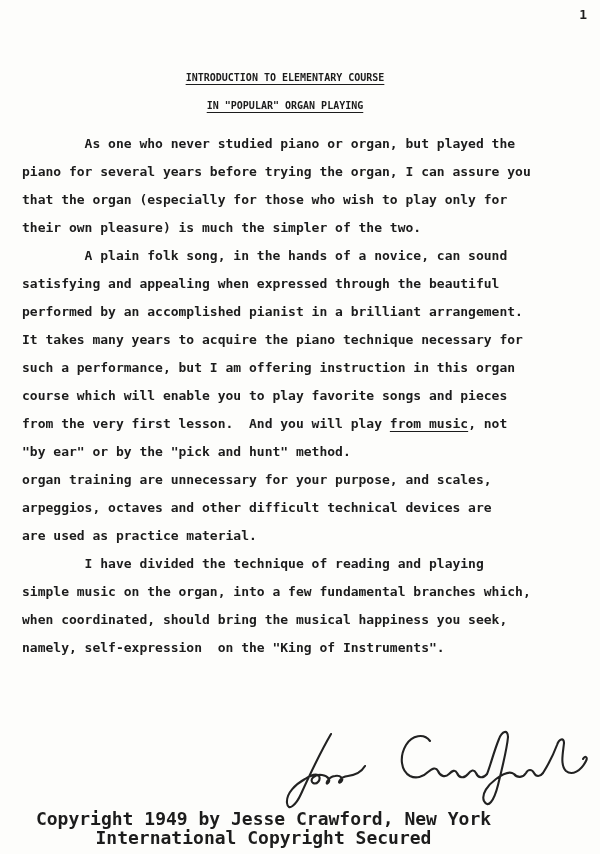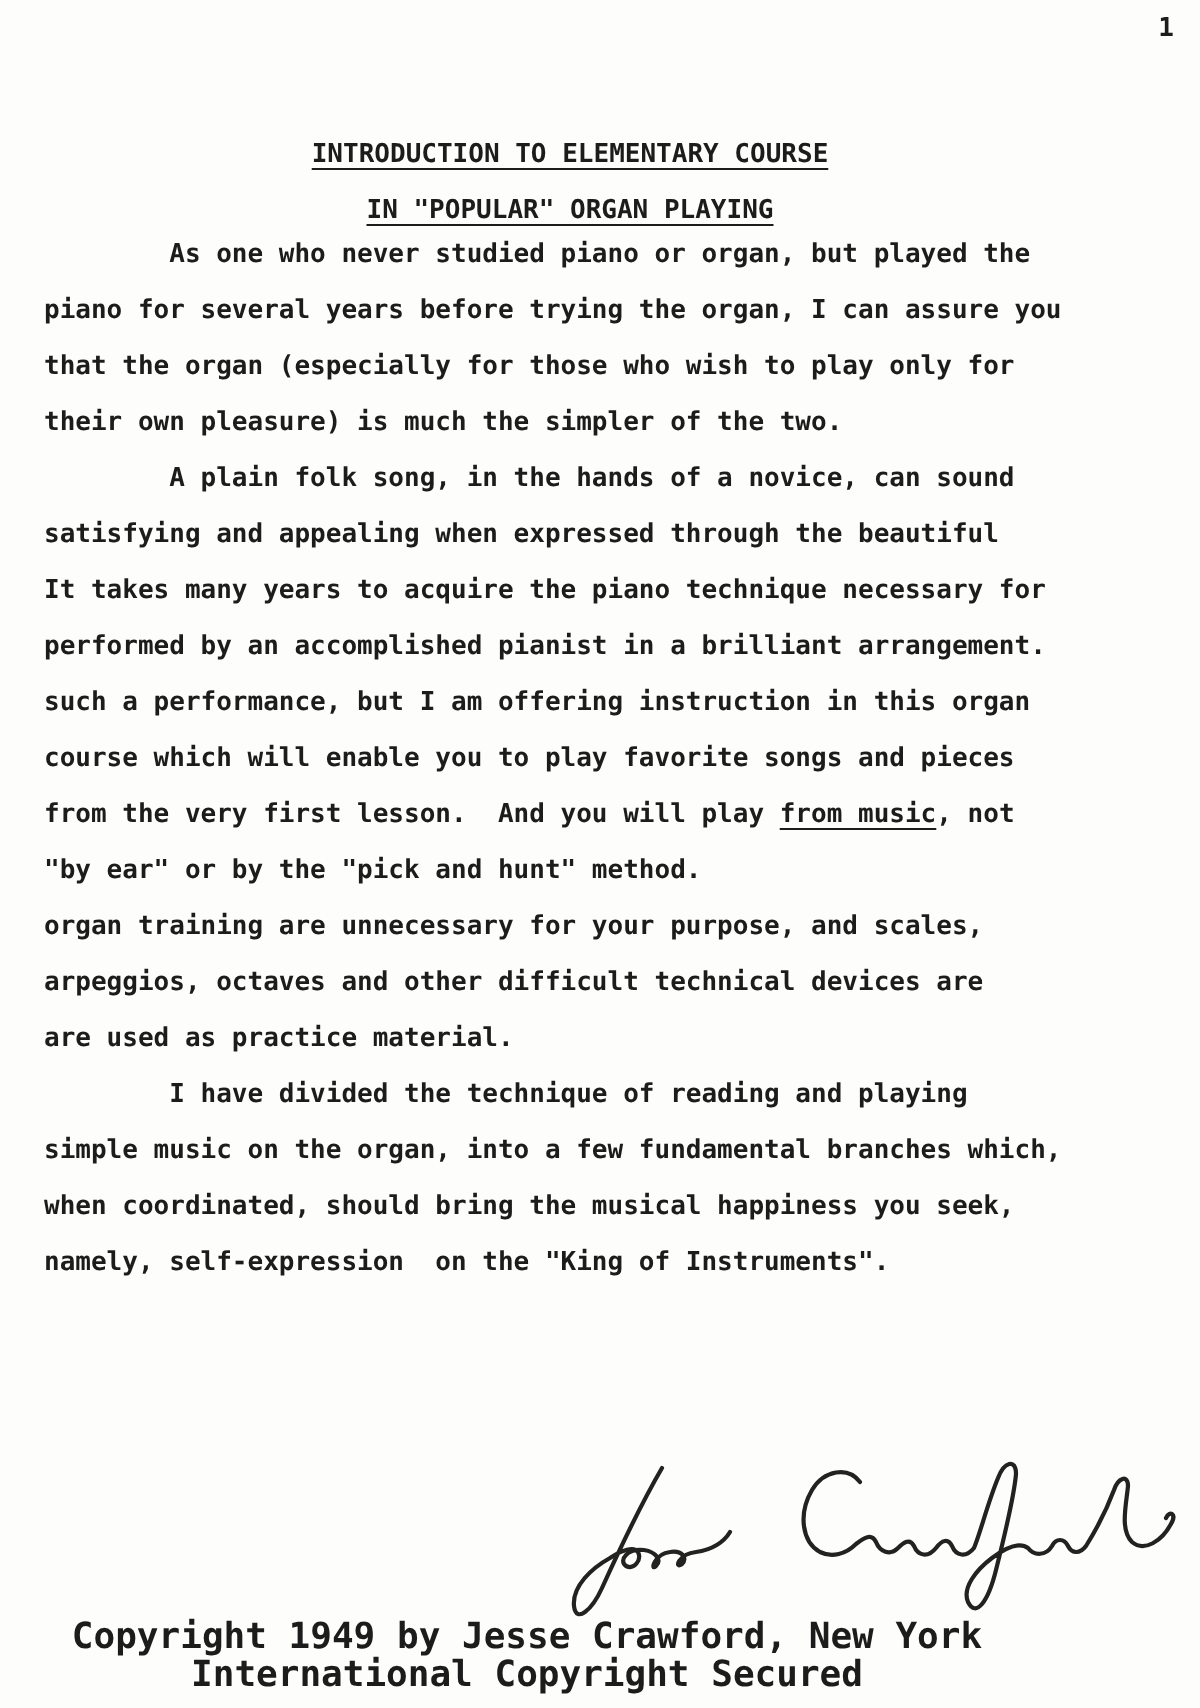--- a/index.html
+++ b/index.html
@@ -21,31 +21,31 @@
     right: 13px;
     font-size: 13px;
     line-height: 16px;
   }
   .title-block {
     position: absolute;
     top: 64px;
     left: 0;
     width: 570px;
     text-align: center;
-    font-size: 13px;
+    font-size: 10px;
     line-height: 28px;
   }
   .title-block .u, .u {
     text-decoration: underline;
     text-underline-offset: 3px;
     text-decoration-thickness: 1.3px;
   }
   .doc-body {
     position: absolute;
-    top: 114px;
+    top: 130px;
     left: 22px;
     width: 556px;
     font-size: 13px;
     line-height: 28px;
   }
   .doc-body .line {
     height: 28px;
     white-space: pre;
   }
   .signature {
@@ -88,22 +88,22 @@
     </div>
   </div>
 
   <div class="doc-body">
       <div class="line"><span>        As one who never studied piano or organ, but played the</span></div>
       <div class="line"><span>piano for several years before trying the organ, I can assure you</span></div>
       <div class="line"><span>that the organ (especially for those who wish to play only for</span></div>
       <div class="line"><span>their own pleasure) is much the simpler of the two.</span></div>
       <div class="line"><span>        A plain folk song, in the hands of a novice, can sound</span></div>
       <div class="line"><span>satisfying and appealing when expressed through the beautiful</span></div>
+      <div class="line"><span>performed by an accomplished pianist in a brilliant arrangement.</span></div>
       <div class="line"><span>It takes many years to acquire the piano technique necessary for</span></div>
-      <div class="line"><span>performed by an accomplished pianist in a brilliant arrangement.</span></div>
       <div class="line"><span>such a performance, but I am offering instruction in this organ</span></div>
       <div class="line"><span>course which will enable you to play favorite songs and pieces</span></div>
       <div class="line"><span>from the very first lesson.  And you will play </span><span class="u">from music</span><span>, not</span></div>
       <div class="line"><span>"by ear" or by the "pick and hunt" method.</span></div>
       <div class="line"><span>organ training are unnecessary for your purpose, and scales,</span></div>
       <div class="line"><span>arpeggios, octaves and other difficult technical devices are</span></div>
       <div class="line"><span>are used as practice material.</span></div>
       <div class="line"><span>        I have divided the technique of reading and playing</span></div>
       <div class="line"><span>simple music on the organ, into a few fundamental branches which,</span></div>
       <div class="line"><span>when coordinated, should bring the musical happiness you seek,</span></div>

